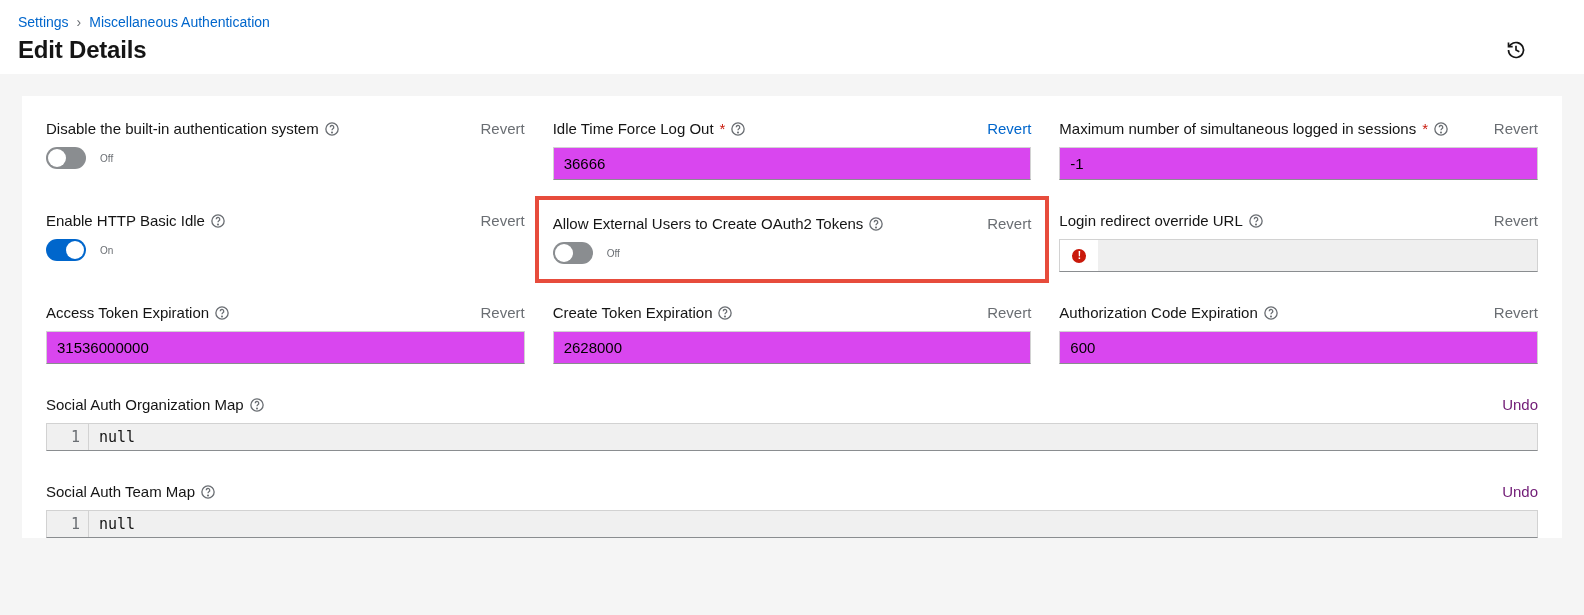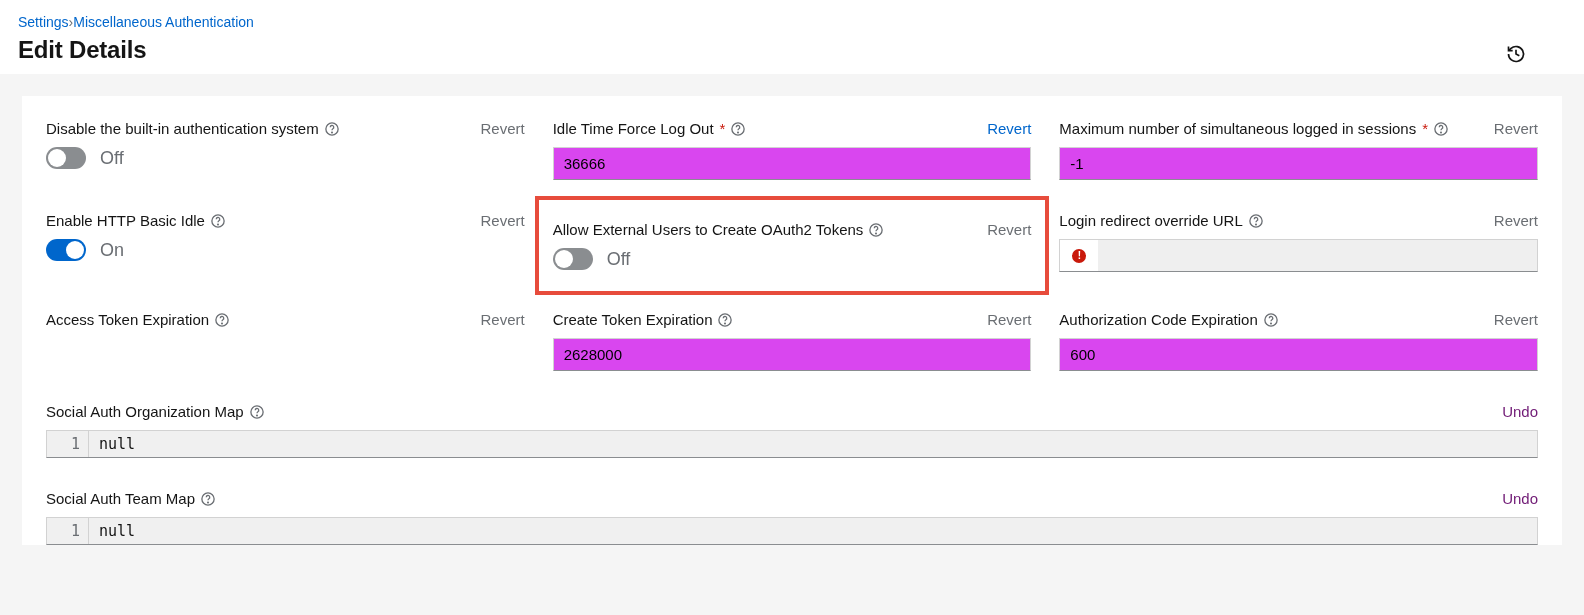--- a/index.html
+++ b/index.html
@@ -10,29 +10,29 @@
     background: #f5f5f5;
     width: 1584px;
   }
   .header {
     background: #fff;
     padding: 14px 18px 10px 18px;
   }
   .breadcrumb {
     display: flex;
     align-items: flex-end;
-    gap: 0;
+    gap: 8px;
     font-size: 14px;
     margin-bottom: 6px;
   }
   .breadcrumb a { color: #0066cc; text-decoration: none; }
   .breadcrumb .sep { color: #6a6e73; font-size: 14px; }
   .page-title-row {
     display: flex;
-    align-items: flex-end;
+    align-items: center;
     justify-content: space-between;
   }
   .page-title {
     font-size: 24px;
     font-weight: 600;
     letter-spacing: -0.2px;
   }
   .history-icon {
     width: 20px; height: 20px;
     stroke: #151515;
@@ -113,21 +113,21 @@
     position: absolute;
     top: 2px;
     width: 18px;
     height: 18px;
     border-radius: 50%;
     background: #fff;
     transition: none;
   }
   .toggle.off .knob { left: 2px; }
   .toggle.on  .knob { right: 2px; }
-  .toggle-label { font-size: 18px; color: #6a6e73; }
+  .toggle-label { font-size: 10px; color: #6a6e73; }
   .text-input {
     width: 100%;
     border: 1px solid #d2d2d2;
     border-bottom: 1px solid #8a8d90;
     padding: 7px 10px;
     font-size: 15px;
     font-family: inherit;
     background: #d946ef;
     outline: none;
   }
@@ -162,21 +162,21 @@
     border-radius: 50%;
     color: #fff;
     display: inline-flex;
     align-items: center;
     justify-content: center;
     font-size: 10px;
     font-weight: bold;
   }
   .highlight-box {
     border: 4px solid #e74c3c;
-    padding: 21px 14px;
+    padding: 15px 14px;
     margin: -16px -18px;
   }
   .full-row {
     margin-bottom: 32px;
   }
   .code-editor {
     border: 1px solid #d2d2d2;
     border-bottom: 1px solid #8a8d90;
     display: flex;
     font-family: "Menlo", "Consolas", monospace;
@@ -348,20 +348,21 @@
           <div class="field-label">
             <span>Access Token Expiration</span>
             <svg class="help-icon" viewBox="0 0 16 16">
                 <circle cx="8" cy="8" r="7"></circle>
                 <path d="M6 6a2 2 0 1 1 3 1.7c-.7.4-1 .8-1 1.8"></path>
                 <circle cx="8" cy="12" r="0.5" fill="#6a6e73"></circle>
               </svg>
           </div>
           <button class="revert">Revert</button>
         </div>
+        <input class="text-input" value="31536000000" style="">
       </div>
 
       <div>
         <div class="field-row">
           <div class="field-label">
             <span>Create Token Expiration</span>
             <svg class="help-icon" viewBox="0 0 16 16">
                 <circle cx="8" cy="8" r="7"></circle>
                 <path d="M6 6a2 2 0 1 1 3 1.7c-.7.4-1 .8-1 1.8"></path>
                 <circle cx="8" cy="12" r="0.5" fill="#6a6e73"></circle>

